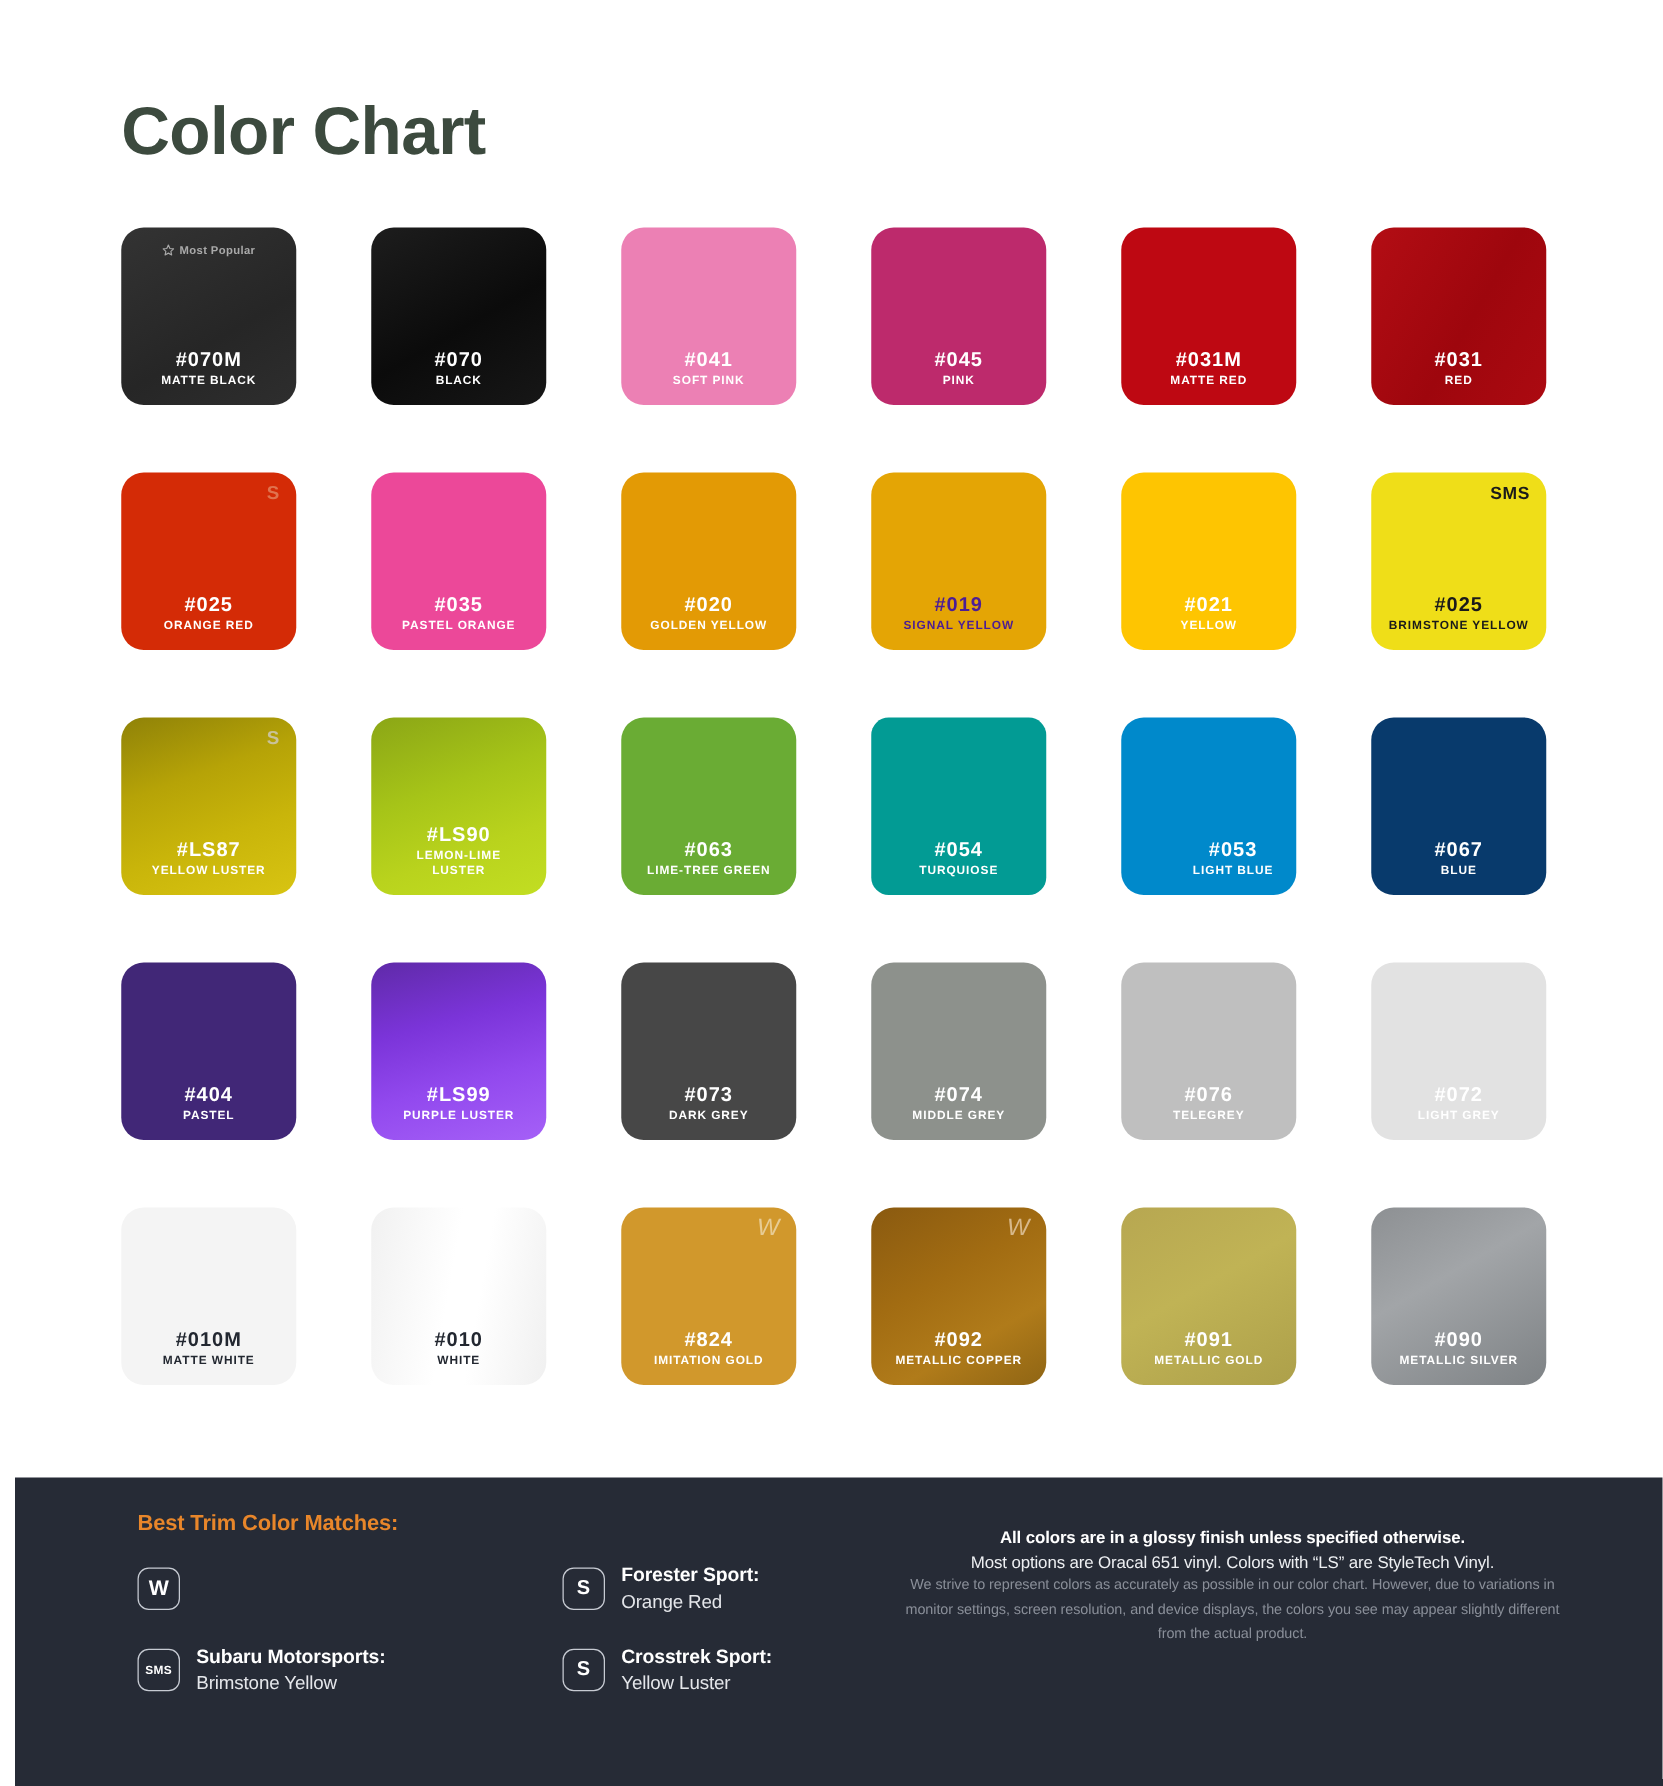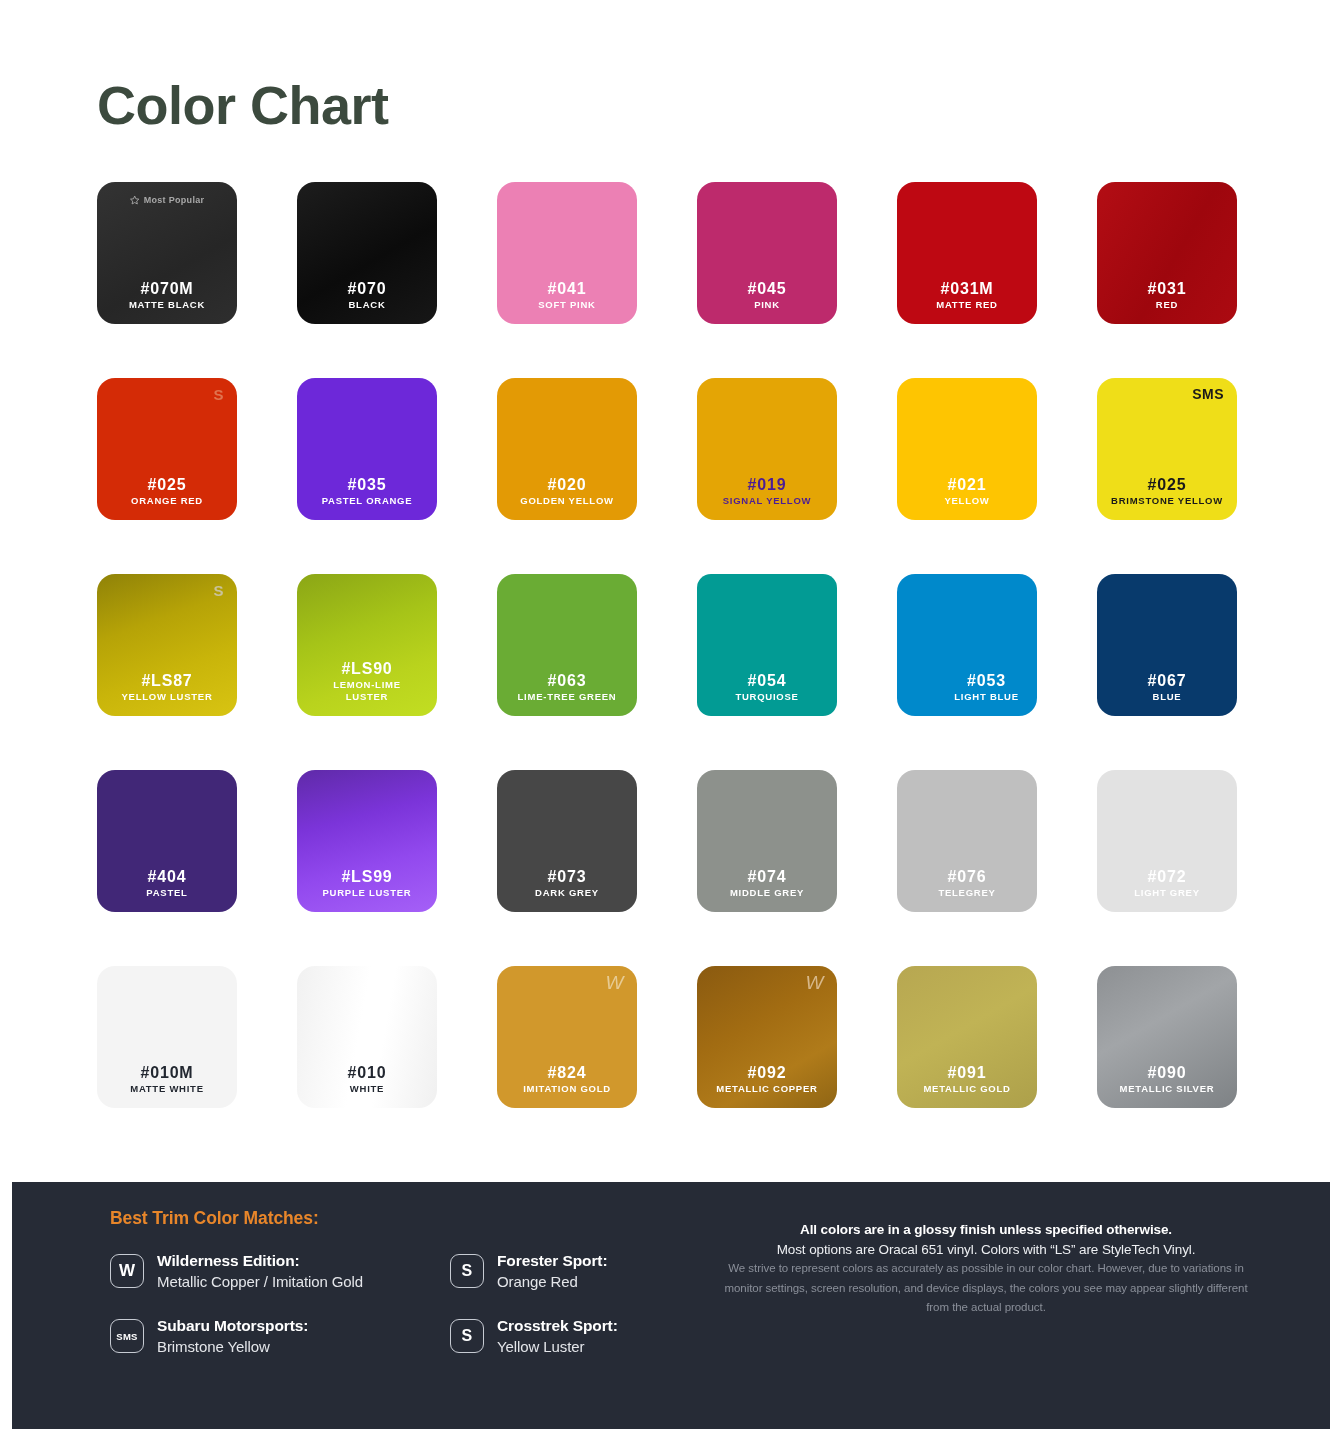--- a/index.html
+++ b/index.html
@@ -230,21 +230,21 @@
       </div>
       <div class="swatch" style="background: linear-gradient(120deg, rgb(179, 13, 20) 0%, rgb(158, 6, 13) 55%, rgb(172, 10, 17) 100%); color: rgb(255, 255, 255);">
         <div class="code">#031</div>
         <div class="cname">RED</div>
       </div>
       <div class="swatch" style="background: rgb(212, 43, 6); color: rgb(255, 255, 255);">
         <div class="badge-corner s" style="color: rgb(224, 115, 79);">S</div>
         <div class="code">#025</div>
         <div class="cname">ORANGE RED</div>
       </div>
-      <div class="swatch" style="background: #6d28d9; color: rgb(255, 255, 255);">
+      <div class="swatch" style="background: #ec4899; color: rgb(255, 255, 255);">
         <div class="code">#035</div>
         <div class="cname">PASTEL ORANGE</div>
       </div>
       <div class="swatch" style="background: rgb(227, 154, 5); color: rgb(255, 255, 255);">
         <div class="code">#020</div>
         <div class="cname">GOLDEN YELLOW</div>
       </div>
       <div class="swatch" style="background: rgb(228, 165, 5); color: #4c1d95;">
         <div class="code">#019</div>
         <div class="cname">SIGNAL YELLOW</div>
@@ -335,24 +335,20 @@
         <div class="cname">METALLIC SILVER</div>
       </div>
     </div>
 
   <div class="footer">
     <div class="footer-left">
       <div class="footer-title">Best Trim Color Matches:</div>
       <div class="legend-grid" id="legend-grid">
           <div class="legend-item">
             <div class="legend-badge w-badge">W</div>
-            <div class="legend-text">
-              <div class="lg-title">Wilderness Edition:</div>
-              <div class="lg-sub">Metallic Copper / Imitation Gold</div>
-            </div>
           </div>
           <div class="legend-item">
             <div class="legend-badge s-badge">S</div>
             <div class="legend-text">
               <div class="lg-title">Forester Sport:</div>
               <div class="lg-sub">Orange Red</div>
             </div>
           </div>
           <div class="legend-item">
             <div class="legend-badge sms-badge">SMS</div>

